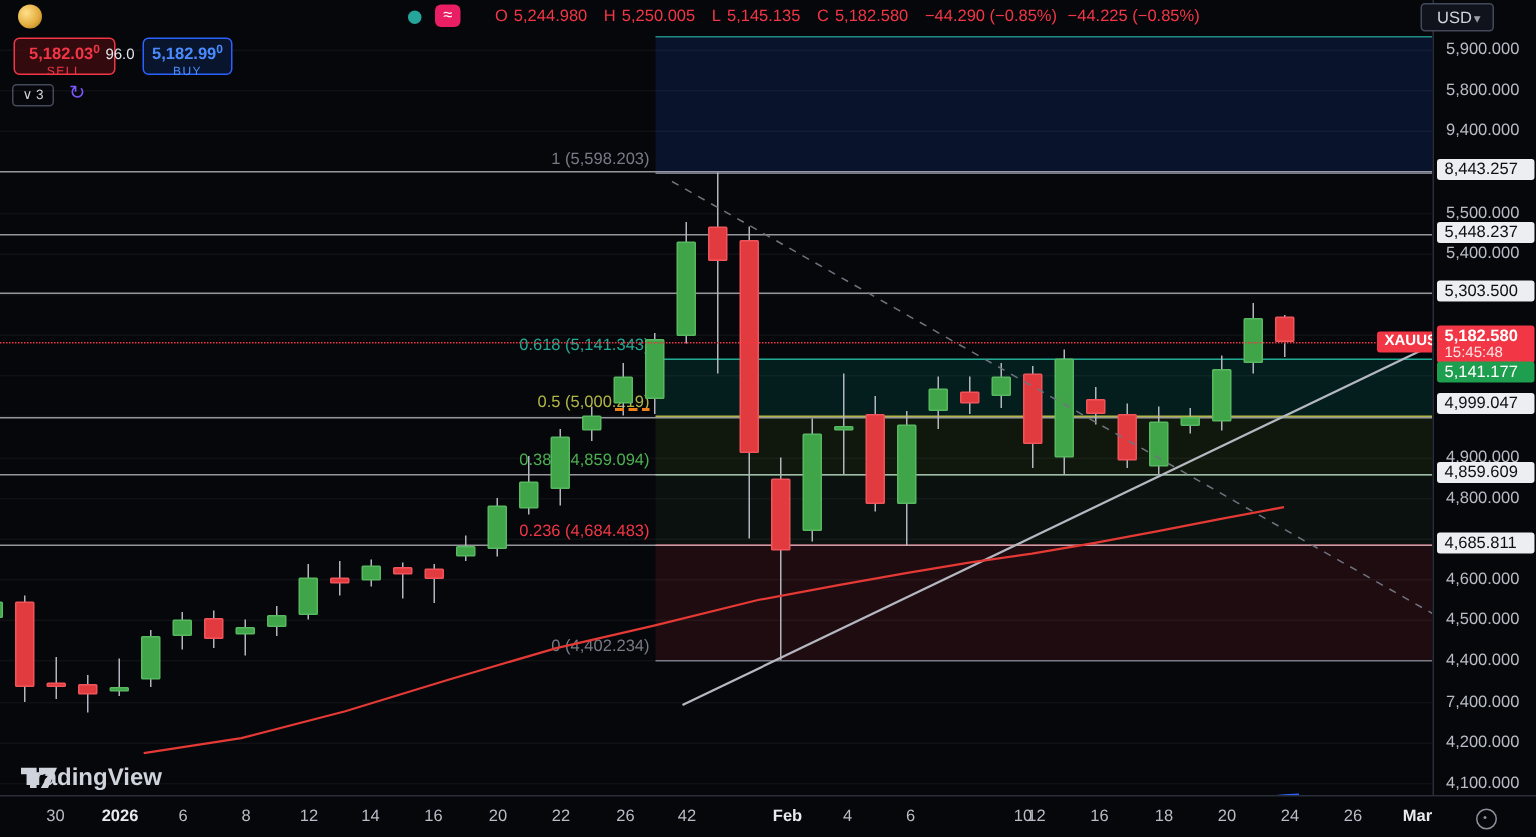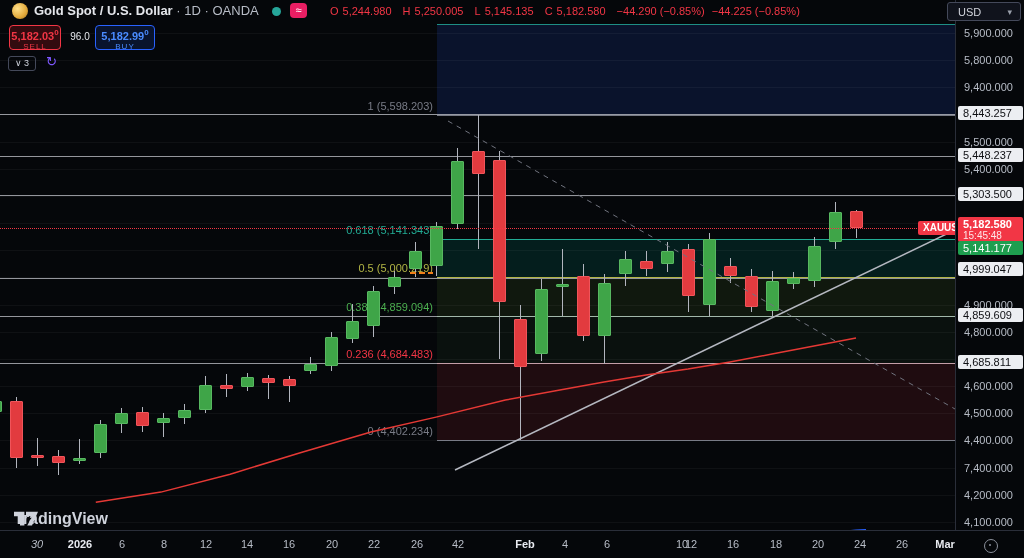--- a/index.html
+++ b/index.html
@@ -33,26 +33,26 @@
   #hdr{position:absolute;left:0;top:0;height:22px;width:1024px;z-index:30;}
   #sym-logo{position:absolute;left:12px;top:3px;width:16px;height:16px;border-radius:50%;
             background:radial-gradient(circle at 35% 35%,#ffe08a,#e2a93b 60%,#9a6d1b);}
   #title{position:absolute;left:34px;top:3px;font-size:13px;font-weight:bold;color:#e4e6eb;white-space:nowrap;}
   #title .dim{color:#b7bcc6;font-weight:normal;}
   #mkt-dot{position:absolute;left:272px;top:7px;width:9px;height:9px;border-radius:50%;background:#26a69a;}
   #notif{position:absolute;left:290px;top:3px;width:17px;height:15px;border-radius:4px;background:#e91e63;
          color:#fff;font-size:11px;line-height:15px;text-align:center;}
   #ohlc{position:absolute;left:330px;top:5px;font-size:11px;color:#f23645;white-space:nowrap;letter-spacing:0;}
   #ohlc span{margin-right:4px;}
-  #usd-box{position:absolute;left:947px;top:2px;width:74px;height:19px;border:1px solid #44495a;border-radius:3px;
+  #usd-box{position:absolute;left:947px;top:2px;width:49px;height:19px;border:1px solid #44495a;border-radius:3px;
            background:#10131c;color:#d1d4dc;font-size:11px;line-height:19px;padding-left:10px;box-sizing:border-box;}
   #usd-box .caret{float:right;margin-right:8px;color:#9aa0ab;font-size:9px;}
   
   .trade-btn{position:absolute;top:25px;height:25px;border-radius:4px;text-align:center;z-index:30;box-sizing:border-box;}
-  #sell-btn{left:9px;width:52px;border:1px solid #f23645;background:rgba(60,12,16,.85);color:#f23645;}
+  #sell-btn{left:9px;width:68px;border:1px solid #f23645;background:rgba(60,12,16,.85);color:#f23645;}
   #buy-btn{left:95px;width:60px;border:1px solid #2962ff;background:rgba(10,22,52,.85);color:#4a8cff;}
   .trade-price{font-size:11px;font-weight:bold;line-height:12px;margin-top:1px;}
   .trade-price sup{font-size:8px;}
   .trade-label{font-size:8px;letter-spacing:1px;line-height:10px;}
   #spread{position:absolute;left:66px;top:31px;width:28px;text-align:center;font-size:10px;color:#e4e6eb;z-index:30;}
   #lot-box{position:absolute;left:8px;top:56px;width:26px;height:13px;border:1px solid #44495a;border-radius:3px;
            font-size:9px;color:#cfd3dc;text-align:center;line-height:13px;z-index:30;}
   #refresh{position:absolute;left:46px;top:54px;font-size:13px;color:#7e57ff;z-index:30;}
   
   #tv-logo{position:absolute;left:14px;top:510px;z-index:30;display:flex;align-items:center;gap:6px;color:#cfd3dc;}
@@ -239,21 +239,21 @@
       <div class="pbadge" style="top: 307.632px;">4,859.609</div>
       <div class="pbadge" style="top: 354.846px;">4,685.811</div>
       <div class="pbadge red" style="top: 216.895px;">
         <div style="font-weight: bold;">5,182.580</div>
         <div class="countdown">15:45:48</div>
       </div>
       <div class="pbadge green" style="top: 241.142px;">5,141.177</div>
     </div>
 
   <div id="taxis">
-      <div class="ttick" style="left: 37px; font-style: italic;">30</div>
+      <div class="ttick" style="left: 37px;">30</div>
       <div class="ttick bold" style="left: 80px;">2026</div>
       <div class="ttick" style="left: 122px;">6</div>
       <div class="ttick" style="left: 164px;">8</div>
       <div class="ttick" style="left: 206px;">12</div>
       <div class="ttick" style="left: 247px;">14</div>
       <div class="ttick" style="left: 289px;">16</div>
       <div class="ttick" style="left: 332px;">20</div>
       <div class="ttick" style="left: 374px;">22</div>
       <div class="ttick" style="left: 417px;">26</div>
       <div class="ttick" style="left: 458px;">42</div>
@@ -265,24 +265,20 @@
       <div class="ttick" style="left: 733px;">16</div>
       <div class="ttick" style="left: 776px;">18</div>
       <div class="ttick" style="left: 818px;">20</div>
       <div class="ttick" style="left: 860px;">24</div>
       <div class="ttick" style="left: 902px;">26</div>
       <div class="ttick bold" style="left: 945px;">Mar</div>
     </div>
 
   <div id="hdr">
     <div id="sym-logo"></div>
-    <div id="title">
-      <span>Gold Spot / U.S. Dollar</span>
-      <span class="dim"> <span>·</span> </span><span class="dim">1D</span><span class="dim"> <span>·</span> </span><span class="dim">OANDA</span>
-    </div>
     <div id="mkt-dot"></div>
     <div id="notif">≈</div>
     <div id="ohlc">
       <span><span>O</span><span>5,244.980</span></span>
       <span><span>H</span><span>5,250.005</span></span>
       <span><span>L</span><span>5,145.135</span></span>
       <span><span>C</span><span>5,182.580</span></span>
       <span>−44.290 (−0.85%)</span>
       <span>−44.225 (−0.85%)</span>
     </div>

